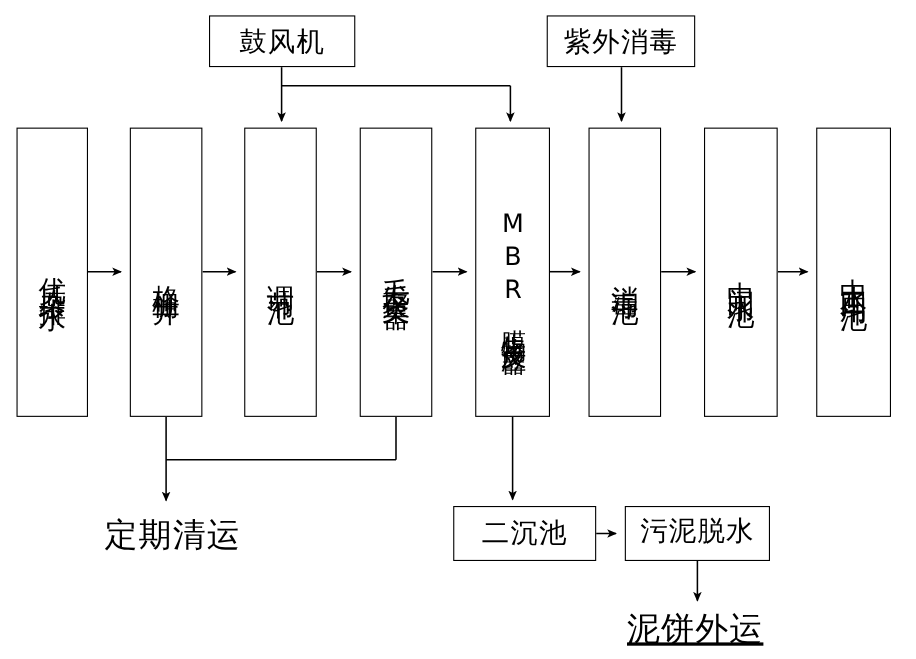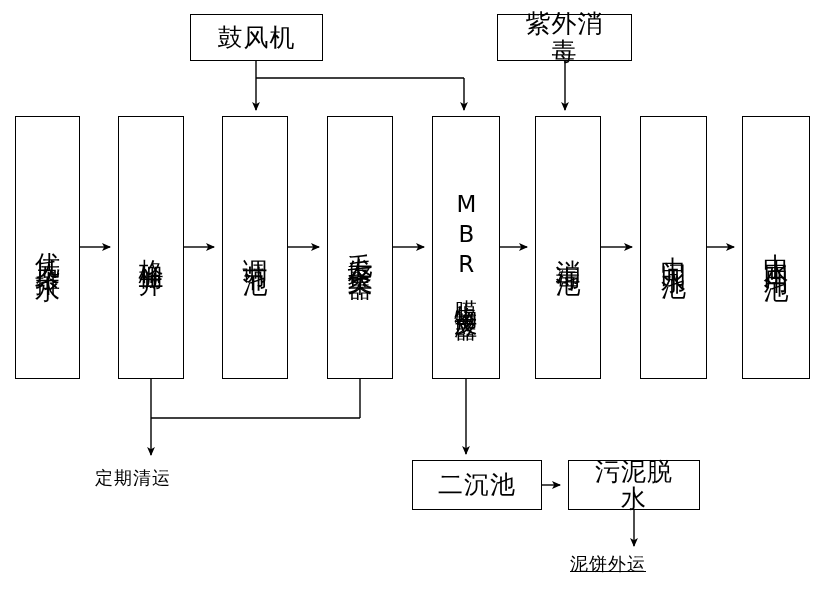--- a/index.html
+++ b/index.html
@@ -45,26 +45,26 @@
     font-size: 25px;
     line-height: 1.16;
     letter-spacing: 6px;
     padding: 6px 0;
   }
   
   .node.horiz {
     font-size: 25px;
     line-height: 1.1;
     letter-spacing: 1px;
-    padding: 2px 20px;
+    padding: 2px 6px;
   }
   
   .textlabel {
     position: absolute;
-    font-size: 18px;
+    font-size: 30px;
     color: #000000;
     letter-spacing: 1px;
     white-space: nowrap;
     z-index: 2;
   }
 </style>
 </head>
 <body>
 
 <div id="canvas">
@@ -144,21 +144,21 @@
   </div>
 
   <div class="node vert" style="left:742px; top:116px; width:68px; height:263px;">
     <span>中水回用池</span>
   </div>
 
   <div class="node horiz" style="left:400px; top:460px; width:130px; height:50px;margin-left:12px;">
     <span>二沉池</span>
   </div>
 
-  <div class="node horiz" style="left:568px; top:460px; width:132px; height:50px;">
+  <div class="node horiz" style="left:568px; top:460px; width:132px; height:50px;font-family:Liberation Mono, monospace;">
     <span>污泥脱水</span>
   </div>
 
   <div class="textlabel" style="left:95px; top:466px;">
     <span>定期清运</span>
   </div>
 
   <div class="textlabel" style="left:570px; top:552px;text-decoration:underline;">
     <span>泥饼外运</span>
   </div>

